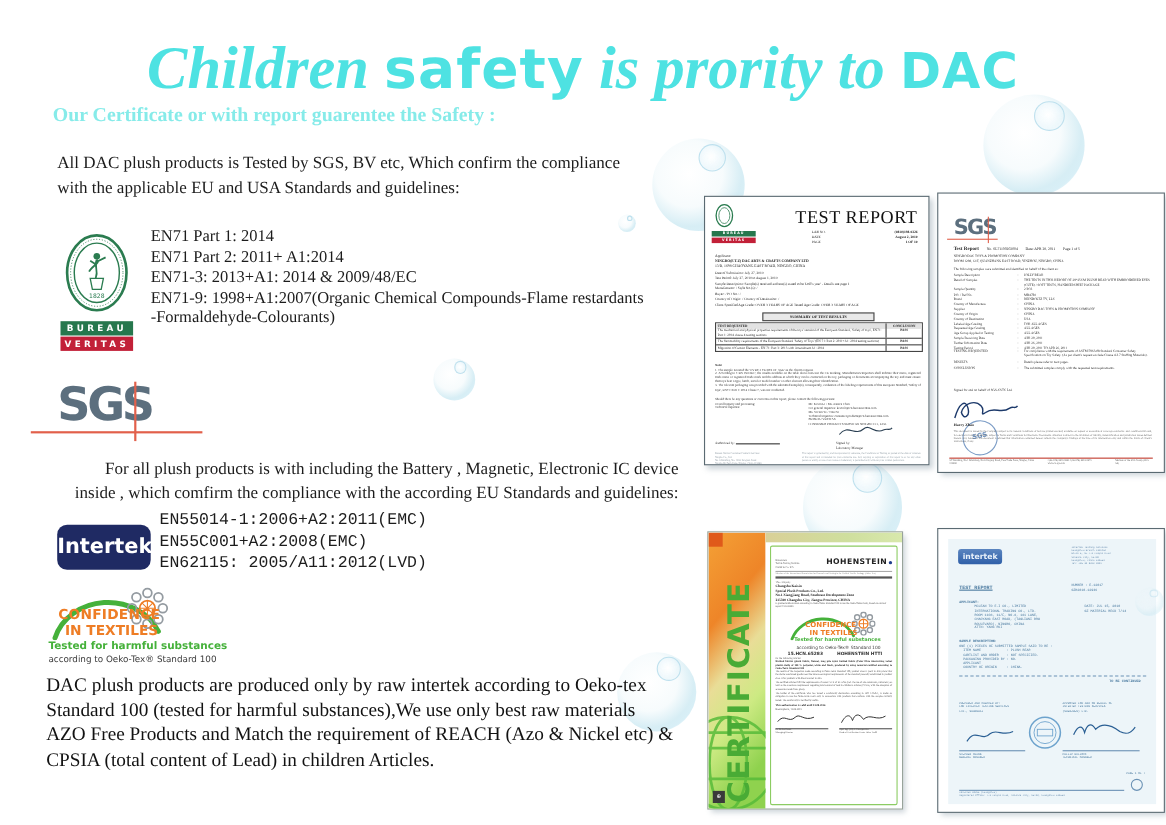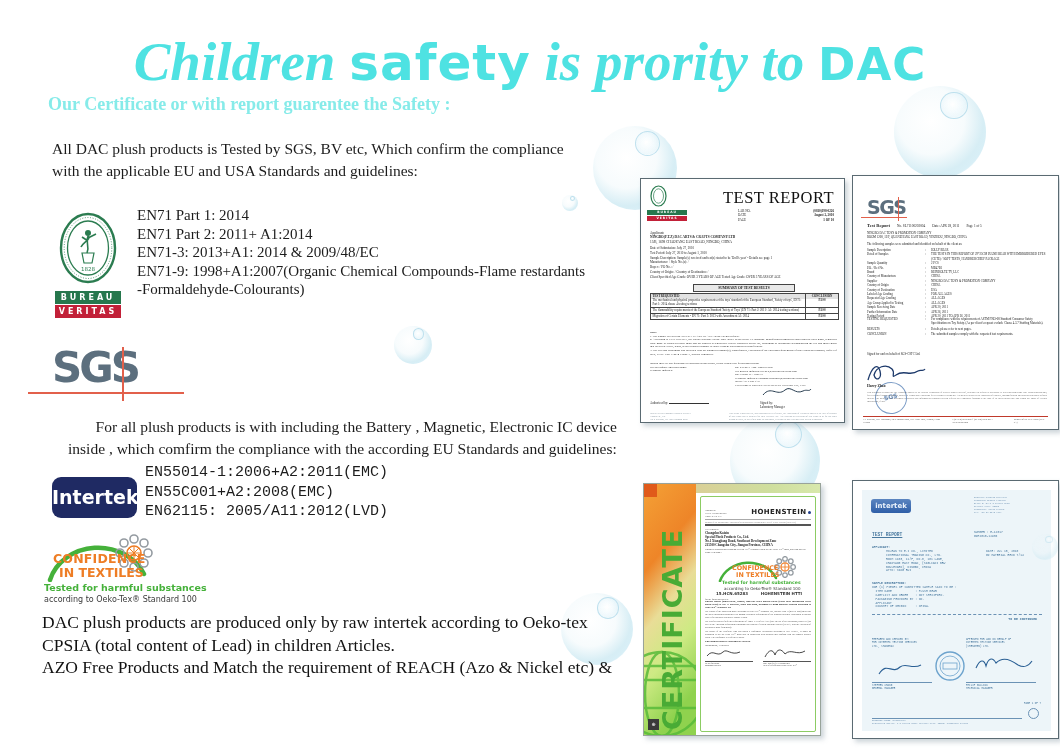--- a/index.html
+++ b/index.html
@@ -253,22 +253,23 @@
       <path d="M12,19 H26 M19,12 V26 M14,14 C17,17 21,21 24,24 M24,14 C21,17 17,21 14,24" stroke="#ee7d25" stroke-width="1" fill="none"></path>
     </svg>
     <div class="conf">CONFIDENCE</div>
     <div class="intex">IN TEXTILES</div>
     <div class="tested">Tested for harmful substances</div>
     <div class="accord">according to Oeko-Tex® Standard 100</div>
   </div>
 
   <div class="para p3">
       <div class="ln">DAC plush products are produced only by raw intertek according to Oeko-tex</div>
+      <div class="ln">Standard 100 (tested for harmful substances),We use only best raw materials</div>
+      <div class="ln">AZO Free Products and Match the requirement of  REACH (Azo &amp; Nickel etc) &amp;</div>
       <div class="ln">CPSIA (total content of  Lead) in children Articles.</div>
-      <div class="ln">AZO Free Products and Match the requirement of  REACH (Azo &amp; Nickel etc) &amp;</div>
     </div>
 
   <div class="cert bv-cert">
     <svg class="bvr-emblem" width="17" height="22" viewBox="0 0 17 22">
       <ellipse cx="8.5" cy="11" rx="7.5" ry="10" fill="#fff" stroke="#2b7c50" stroke-width="1.2"></ellipse>
       <ellipse cx="8.5" cy="11" rx="5" ry="7.2" fill="none" stroke="#2b7c50" stroke-width="0.7"></ellipse>
     </svg>
     <div class="bvr-bars">
       <div class="bvr-bar" style="background:#26774d;">BUREAU</div>
       <div class="bvr-bar" style="background:#c22038;margin-top:.5px;">VERITAS</div>

